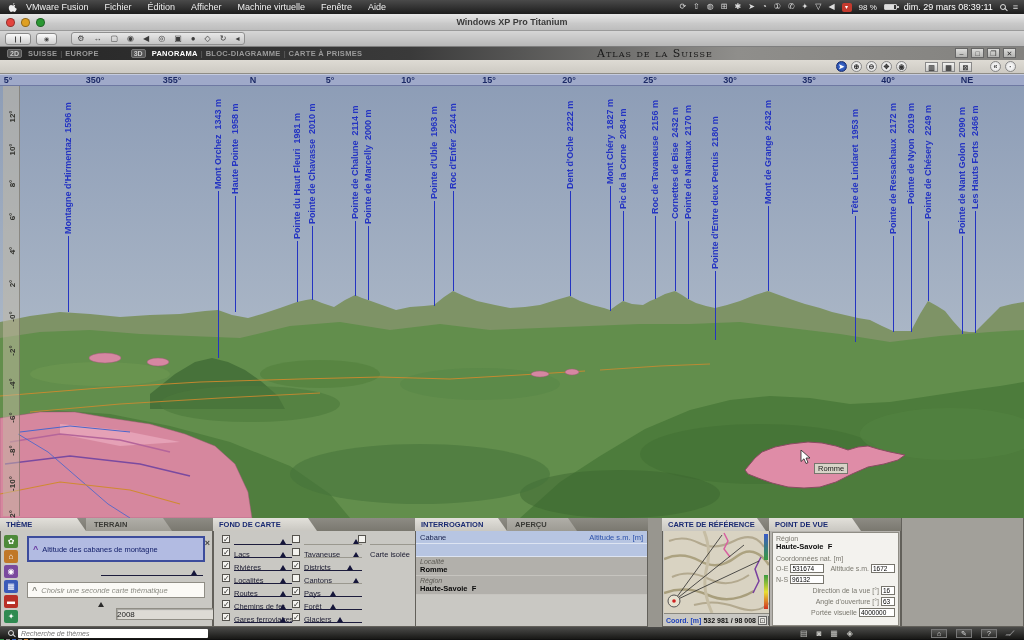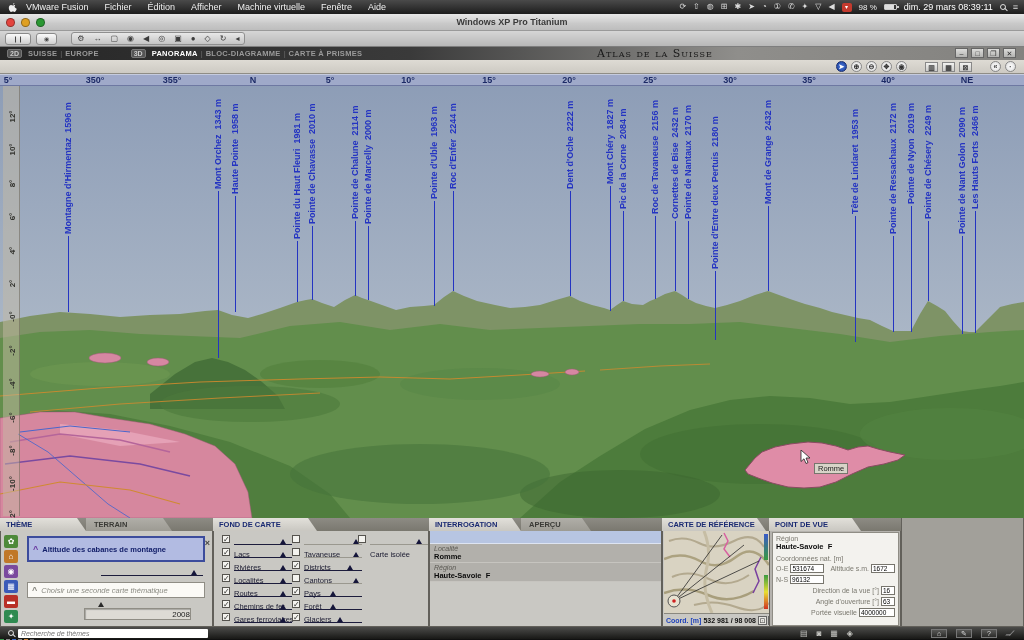--- a/index.html
+++ b/index.html
@@ -70,42 +70,42 @@
   .phead{position:relative;height:13px;background:linear-gradient(#8d8b84,#7a786f)}
   .ptab{position:absolute;left:0;top:0;height:13px;padding:2px 14px 0 6px;background:linear-gradient(#e2e0da,#c9c7c1);color:#1a2a72;font-size:7.5px;font-weight:bold;clip-path:polygon(0 0,calc(100% - 9px) 0,100% 100%,0 100%);white-space:nowrap}
   .ptab2{position:absolute;top:0;height:13px;padding:2px 14px 0 8px;background:linear-gradient(#b0aea8,#9d9b93);color:#3a3a36;font-size:7.5px;font-weight:bold;clip-path:polygon(0 0,calc(100% - 9px) 0,100% 100%,0 100%);white-space:nowrap}
   .pbody{position:relative;height:96px;background:#c9c8c3;border:1px solid #62605a;border-top:none}
 
   
   #p-theme{left:0;width:213px}
   .ticon{position:absolute;left:3px;width:14px;height:13px;border-radius:2px;color:#fff;font-size:8px;text-align:center;line-height:13px}
   #combo1{position:absolute;left:26px;top:5px;width:178px;height:26px;background:#b2bbe2;border:2px solid #3c4c9c;display:flex;align-items:center}
   #combo1 .caret{color:#6a3aa0;font-weight:bold;font-size:9px;padding:0 4px}
-  #combo1 .ctext{font-size:7.5px;font-weight:bold;color:#14206a}
+  #combo1 .ctext{font-size:7.5px;font-weight:normal;color:#14206a}
   #combo1-close{position:absolute;right:2px;top:7px;font-size:9px;color:#444;font-weight:bold}
   #tslider1{position:absolute;left:100px;top:44px;width:102px;height:1px;background:#1c1c3c}
   #tslider1 .smark{left:90px}
   .smark{position:absolute;top:-5px;width:0;height:0;border-left:3px solid transparent;border-right:3px solid transparent;border-bottom:5px solid #15153a}
   #combo2{position:absolute;left:26px;top:51px;width:178px;height:16px;background:#fbfaf6;border:1px solid #8f8d85;display:flex;align-items:center}
   #combo2 .caret{color:#8a8a82;font-weight:bold;font-size:9px;padding:0 4px}
   #combo2 .ctext{font-size:7.5px;font-style:italic;color:#8a8a82}
   #ymark{position:absolute;left:97px;top:71px;width:0;height:0;border-left:3px solid transparent;border-right:3px solid transparent;border-bottom:5px solid #2a2a2a}
-  #yearfield{position:absolute;left:83px;top:77px;width:107px;height:12px;background:#dddbd5;border:1px solid #8f8d85;box-shadow:inset 1px 1px 1px rgba(0,0,0,.25);font-size:8px;color:#222;text-align:right;line-height:11px}
+  #yearfield{position:absolute;left:115px;top:77px;width:107px;height:12px;background:#dddbd5;border:1px solid #8f8d85;box-shadow:inset 1px 1px 1px rgba(0,0,0,.25);font-size:8px;color:#222;text-align:left;line-height:11px}
 
   
   #p-fond{left:213px;width:216px}
   .fondcol{position:absolute;top:3px}
   .fonditem{position:relative;height:13px;width:72px}
   .cbx{position:absolute;left:0;top:1px;width:8px;height:8px;background:#f4f3ef;border:1px solid #55534e;font-size:8px;line-height:7px;color:#2a2a28;text-align:center}
   .cblabel{position:absolute;left:12px;top:16px;font-size:7.5px;font-weight:normal;color:#1a1a30;white-space:nowrap}
   .lslider{position:absolute;left:12px;top:10px;width:58px;height:1px;background:#1c1c3c}
   .lslider.dis{background:#9a988f}
 
   
-  #p-interr{left:429px;width:233px}
+  #p-interr{left:415px;width:233px}
   .int-row{height:13px;background:#b7c5e2;border-bottom:1px solid #dde4f2;display:flex;justify-content:space-between;align-items:center;padding:0 4px}
   .int-left{font-size:7.5px;color:#18224e}
   .int-right{font-size:7.5px;color:#2a50aa}
   .info-block{height:19px;background:#b2b0ab;border-bottom:1px solid #c6c4bf;padding:1px 4px}
   .info-label{font-size:7px;color:#5c5a54;font-style:italic}
   .info-value{font-size:7.5px;color:#0a0a0a;font-weight:bold}
   #int-stats{height:19px;background:#b2b0ab;display:flex;padding:1px 4px}
   .stat{display:flex;flex-direction:column}
   .stat .sl{font-size:7px;color:#504e48;font-style:italic}
   .stat .sv{font-size:7.5px;color:#0a0a0a;font-weight:bold}
@@ -522,20 +522,24 @@
         </div>
     </div>
 
     <div class="panel" id="p-interr">
       <div class="phead">
         <span class="ptab" style="width:92px">INTERROGATION</span>
         <span class="ptab2" style="left:92px;width:70px">APERÇU</span>
       </div>
       <div class="pbody" id="interrbody">
           <span class="int-row" style="display: flex;">
+            <span class="int-left">Cabane</span>
+            <span class="int-right">Altitude s.m. [m]</span>
+          </span>
+          <span class="int-row" style="display: flex;">
             <span class="int-left"></span>
             <span class="int-right"></span>
           </span>
           <span class="info-block" style="display: block;">
             <span class="info-label" style="display: block;">Localité</span>
             <span class="info-value" style="display: block;">Romme</span>
           </span>
           <span class="info-block" style="display: block;">
             <span class="info-label" style="display: block;">Région</span>
             <span class="info-value" style="display: block;">Haute-Savoie&nbsp;&nbsp;F</span>

